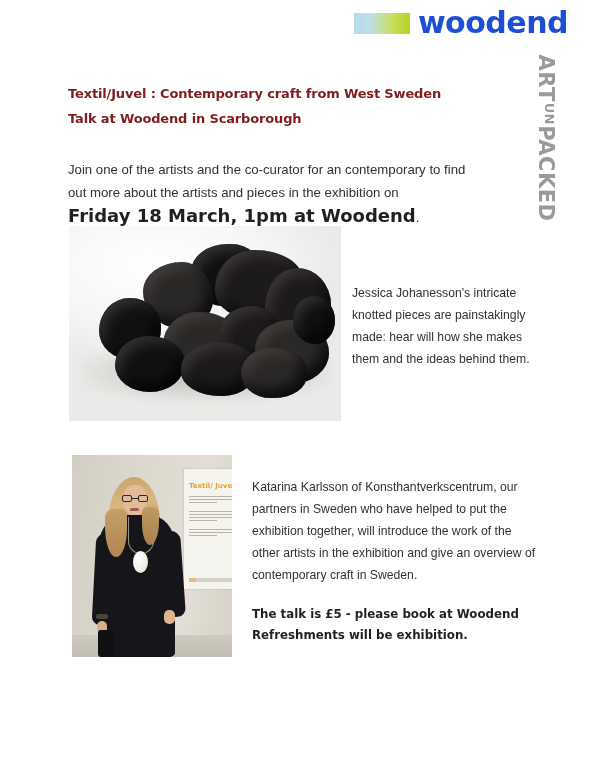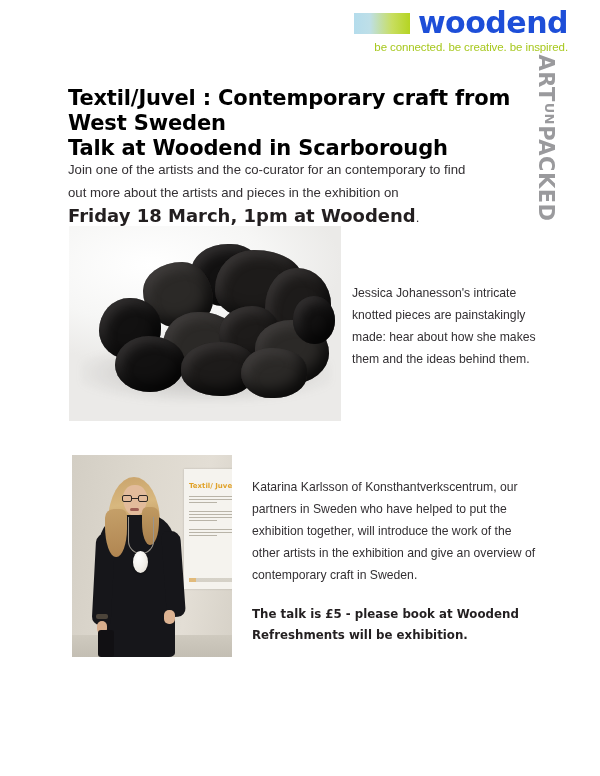--- a/index.html
+++ b/index.html
@@ -87,24 +87,24 @@
   }
 
   
   .headline {
     position: absolute;
     left: 68px;
     top: 72px;
     width: 452px;
     font-family: "DejaVu Sans", sans-serif;
     font-weight: bold;
-    font-size: 21px;
+    font-size: 13px;
     line-height: 25px;
     letter-spacing: -0.15px;
-    color: #000000;
+    color: #7f1d1d;
   }
   .headline .l2 { display: block; }
 
   .intro {
     position: absolute;
     left: 68px;
     top: 145px;
     width: 440px;
     font-size: 13.2px;
     line-height: 23px;
@@ -415,21 +415,20 @@
   }
 </style>
 </head>
 <body>
 
 <div class="brand">
   <div class="brand-mark">
     <span class="brand-swatch"></span>
     <span class="brand-word">woodend</span>
   </div>
-  <div class="brand-tag">be connected. be creative. be inspired.</div>
 </div>
 
 <div class="artunpacked">
   <div class="au-rot"><span>ART</span><span class="au-un">UN</span><span>PACKED</span></div>
 </div>
 
 <h1 class="headline">
   <span class="l1">Textil/Juvel : Contemporary craft from West Sweden</span>
   <span class="l2">Talk at Woodend in Scarborough</span>
 </h1>
@@ -450,21 +449,21 @@
   <div class="lump darker" style="left:30px;  top:72px;  width:62px; height:62px; border-radius:50% 50% 46% 54% / 54% 46% 52% 48%;"></div>
   <div class="lump lighter" style="left:94px;  top:86px;  width:78px; height:68px; border-radius:46% 54% 52% 48% / 50% 50% 46% 54%;"></div>
   <div class="lump" style="left:150px; top:80px;  width:62px; height:58px; border-radius:54% 46% 50% 50% / 48% 52% 46% 54%;"></div>
   <div class="lump lighter" style="left:186px; top:94px;  width:74px; height:64px; border-radius:50% 50% 54% 46% / 46% 54% 50% 50%;"></div>
   <div class="lump darker" style="left:46px;  top:110px; width:70px; height:56px; border-radius:48% 52% 50% 50% / 52% 48% 52% 48%;"></div>
   <div class="lump" style="left:112px; top:116px; width:76px; height:54px; border-radius:52% 48% 46% 54% / 50% 50% 54% 46%;"></div>
   <div class="lump lighter" style="left:172px; top:122px; width:66px; height:50px; border-radius:46% 54% 52% 48% / 54% 46% 48% 52%;"></div>
   <div class="lump darker" style="left:224px; top:70px;  width:42px; height:48px; border-radius:50% 50% 48% 52% / 48% 52% 50% 50%;"></div>
 </div>
 
-<p class="caption1">Jessica Johanesson's intricate knotted pieces are painstakingly made:  hear about how she makes them and the ideas behind them.</p>
+<p class="caption1">Jessica Johanesson's intricate knotted pieces are painstakingly made:  hear will how she makes them and the ideas behind them.</p>
 
 <div class="photo2">
   <div class="p2-wall"></div>
   <div class="p2-floor"></div>
   <div class="p2-panel">
     <div class="p2-panel-title">Textil/ Juvel</div>
     <div class="p2-panel-lines">
       <i></i>
         <i></i>
         <i class="short"></i>

